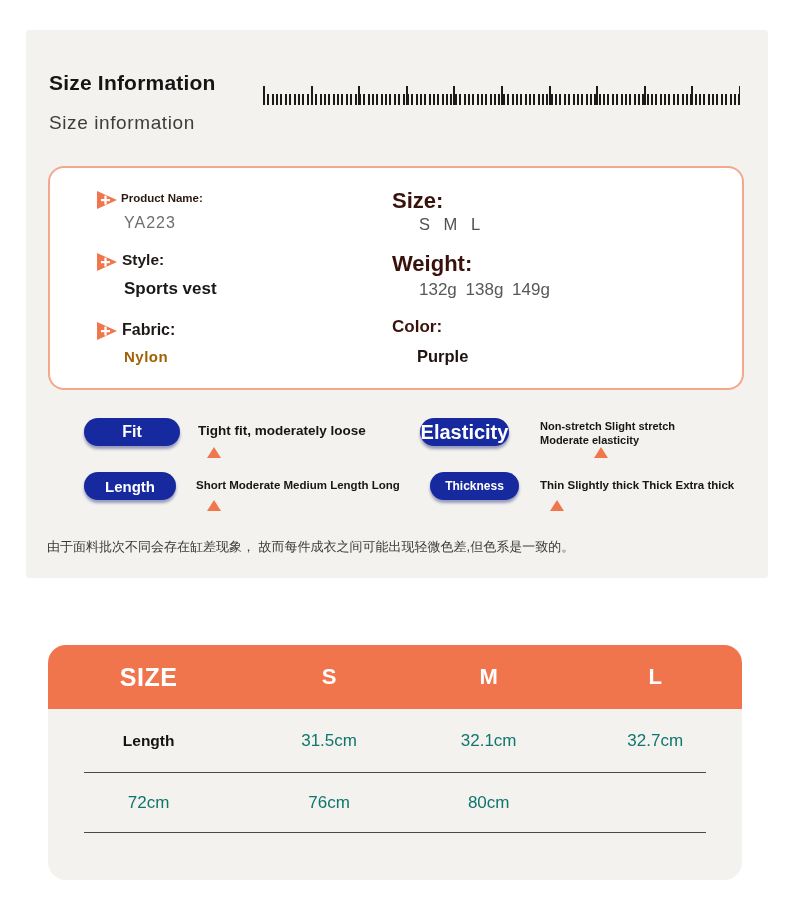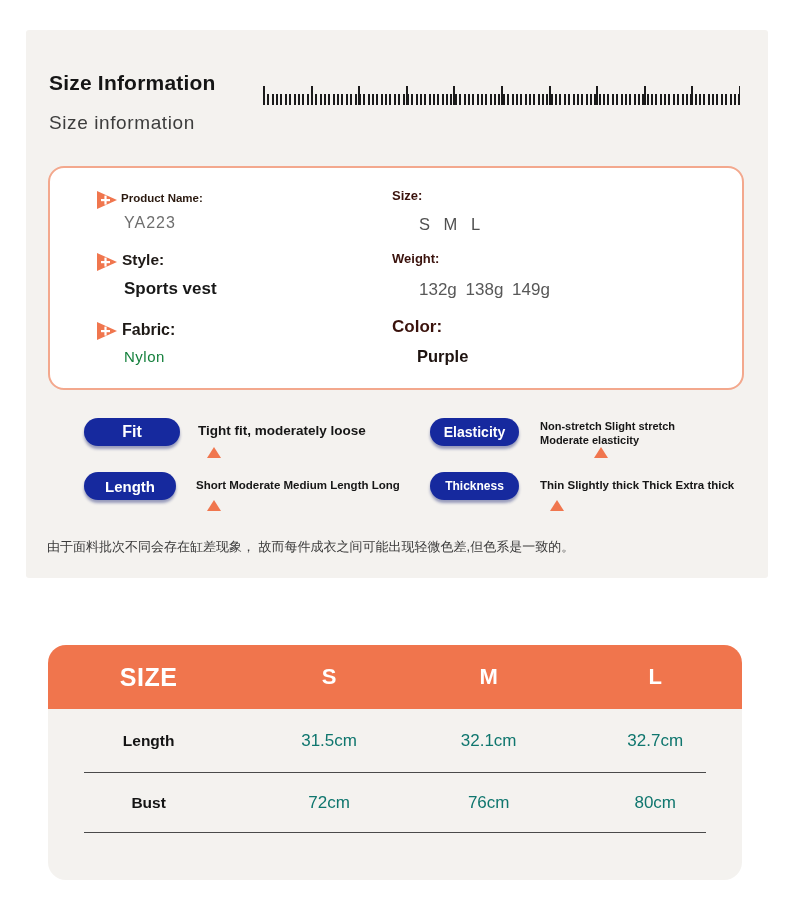--- a/index.html
+++ b/index.html
@@ -29,22 +29,22 @@
   }
 
   
   .info-box{left:48px;top:166px;width:692px;height:220px;background:#ffffff;
     border:2px solid #f3a88d;border-radius:16px;}
   .arrow-icon{width:22px;height:20px;}
   .lbl-sm{font-size:11.5px;font-weight:bold;color:#2b1a10;}
   .lbl-md{font-size:15.5px;font-weight:bold;color:#1e1916;}
   .val-gray{font-size:16px;color:#6e6e6e;letter-spacing:1px;}
   .val-bold{font-size:17px;font-weight:bold;color:#181818;}
-  .val-gray2{font-size:15px;font-weight:400;color:#15803d;letter-spacing:.5px;}
-  .rlbl{font-size:13px;font-weight:bold;color:#3a120c;}
+  .val-gray2{font-size:15px;font-weight:700;color:#a16207;letter-spacing:.5px;}
+  .rlbl{font-size:22px;font-weight:bold;color:#3a120c;}
   .rval{font-size:16.5px;color:#505050;word-spacing:9px;}
   .rval2{font-size:17px;color:#585858;word-spacing:4px;}
   .rval3{font-size:16.5px;font-weight:bold;color:#1e1310;}
 
   
   .pill{
     height:28px;background:#16299e;border-radius:15px;color:#ffffff;
     display:flex;align-items:center;justify-content:center;font-weight:bold;
     box-shadow:0 3px 3px rgba(13,26,110,.40);
   }
@@ -115,21 +115,21 @@
 <div class="abs rlbl" style="left:392px;top:251px;">Weight:</div>
 <div class="abs rval2" style="left:419px;top:280px;">132g 138g 149g</div>
 
 <div class="abs rlbl" style="left:392px;top:317px;font-size:17px;">Color:</div>
 <div class="abs rval3" style="left:417px;top:347px;">Purple</div>
 
 <div class="abs pill" style="left:84px;top:418px;width:96px;font-size:16px;">Fit</div>
 <div class="abs scale" style="left:198px;top:423px;font-size:13.5px;">Tight fit, moderately loose</div>
 <div class="abs marker" style="left:207px;top:447px;"></div>
 
-<div class="abs pill" style="left:430px;top:418px;width:89px;font-size:14px;">Elasticity</div>
+<div class="abs pill" style="left:420px;top:418px;width:89px;font-size:20px;">Elasticity</div>
 <div class="abs scale" style="left:540px;top:419px;font-size:11px;line-height:14px;">
   <div>Non-stretch Slight stretch</div>
   <div>Moderate elasticity</div>
 </div>
 <div class="abs marker" style="left:594px;top:447px;"></div>
 
 <div class="abs pill" style="left:84px;top:472px;width:92px;font-size:15px;">Length</div>
 <div class="abs scale" style="left:196px;top:479px;font-size:11.5px;">Short Moderate Medium Length Long</div>
 <div class="abs marker" style="left:207px;top:500px;"></div>
 
@@ -147,19 +147,18 @@
 </div>
 <div class="abs tbl-body">
   <div class="tbl-row" style="height:63px;">
     <div class="cell row-label">Length</div>
     <div class="cell row-val">31.5cm</div>
     <div class="cell row-val">32.1cm</div>
     <div class="cell row-val">32.7cm</div>
   </div>
   <div class="divider"></div>
   <div class="tbl-row" style="height:59px;">
-    <div class="cell row-label">Bust</div>
     <div class="cell row-val">72cm</div>
     <div class="cell row-val">76cm</div>
     <div class="cell row-val">80cm</div>
   </div>
   <div class="divider"></div>
 </div>
 
 </body></html>

